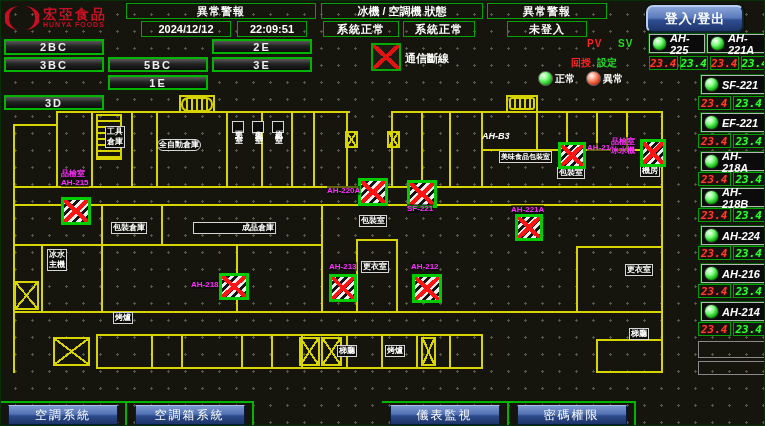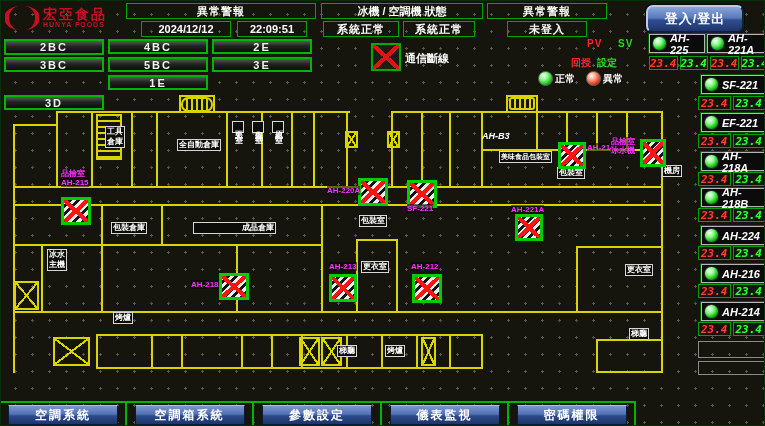--- a/index.html
+++ b/index.html
@@ -62,21 +62,21 @@
   .sv{color:#2dff2d;text-shadow:0 0 2px #006000;}
   .empty{position:absolute;box-sizing:border-box;border:1px solid #8a8a8a;z-index:10;}
   .tag{position:absolute;font-size:10px;font-weight:bold;z-index:8;letter-spacing:1px;}
   .tr{color:#ff2222;}.tg{color:#22dd22;}
   .ledleg{position:absolute;width:13px;height:13px;border-radius:50%;border:1px solid #666;z-index:8;}
   .legtxt{position:absolute;font-size:10px;color:#fff;font-weight:bold;z-index:8;}
   
   .navbar{position:absolute;left:0;top:400;width:765px;height:26px;}
   .ncell{position:absolute;top:0;height:26px;border-top:2px solid #00b400;border-right:2px solid #00b400;box-sizing:border-box;
       display:flex;align-items:center;justify-content:center;}
-  .nbtn{width:88%;height:20px;color:#fff;font-size:12px;font-weight:bold;letter-spacing:2px;
+  .nbtn{width:88%;height:20px;color:#fff;font-size:12px;font-weight:normal;letter-spacing:2px;
       background:linear-gradient(#7c97cf 0%,#5272b4 45%,#2c4a8c 55%,#1d3468 100%);
       border:1px solid #0a1a3a;border-top:1px solid #aac0e8;display:flex;align-items:center;justify-content:center;cursor:pointer;}
 </style>
 </head>
 <body>
 
 <div class="stage">
 
   <div class="abs" style="left:4px;top:2px;display:flex;align-items:center;gap:4px;z-index:9;">
     <svg width="34" height="30" viewBox="0 0 34 30">
@@ -96,21 +96,20 @@
   <div class="hl" style="left:320px;top:2px;width:162px;height:16px;letter-spacing:0;">冰機 / 空調機 狀態</div>
   <div class="hl" style="left:322px;top:20px;width:76px;height:16px;">系統正常</div>
   <div class="hl" style="left:402px;top:20px;width:72px;height:16px;">系統正常</div>
 
   <div class="hl" style="left:486px;top:2px;width:120px;height:16px;">異常警報</div>
   <div class="hl" style="left:506px;top:20px;width:80px;height:16px;">未登入</div>
 
   <button class="loginbtn" style="left:645px;top:4px;width:98px;height:28px;">登入/登出</button>
 
   <button class="fbtn" style="left:3px;top:38px;width:100px;height:16px;text-align:right;">2BC</button>
-  <button class="fbtn" style="left:107px;top:38px;width:100px;height:15px;">4BC</button>
   <button class="fbtn" style="left:211px;top:38px;width:100px;height:15px;">2E</button>
   <button class="fbtn" style="left:3px;top:56px;width:100px;height:15px;">3BC</button>
   <button class="fbtn" style="left:107px;top:56px;width:100px;height:15px;">5BC</button>
   <button class="fbtn" style="left:211px;top:56px;width:100px;height:15px;">3E</button>
   <button class="fbtn" style="left:3px;top:74px;width:100px;height:15px;margin-top:20px;">3D</button>
   <button class="fbtn" style="left:107px;top:74px;width:100px;height:15px;">1E</button>
 
   <div class="xleg" style="left:370px;top:42px;width:30px;height:28px;"></div>
   <div class="legtxt" style="left:404px;top:50px;font-size:11px;">通信斷線</div>
 
@@ -203,28 +202,28 @@
     <div class="xbox" style="left:406px;top:179px;width:30px;height:28px;"></div>
     <div class="xbox" style="left:557px;top:141px;width:28px;height:27px;"></div>
     <div class="xbox" style="left:639px;top:138px;width:26px;height:28px;"></div>
     <div class="xbox" style="left:514px;top:213px;width:28px;height:27px;"></div>
     <div class="xbox" style="left:218px;top:272px;width:30px;height:27px;"></div>
     <div class="xbox" style="left:328px;top:273px;width:28px;height:28px;"></div>
     <div class="xbox" style="left:411px;top:273px;width:30px;height:29px;"></div>
 
     <div class="rlabel" style="left:104px;top:125px;">工具
 倉庫</div>
-    <div class="rlabel" style="left:176px;top:138px;">全自動倉庫</div>
+    <div class="rlabel" style="left:156px;top:138px;border-radius:6px;">全自動倉庫</div>
     <div class="rlabel vert" style="left:231px;top:120px;">更衣室</div>
     <div class="rlabel vert" style="left:251px;top:120px;">盥洗室</div>
     <div class="rlabel vert" style="left:271px;top:120px;">原料室</div>
     <div class="rlabel nob" style="left:480px;top:130px;">AH-B3</div>
     <div class="rlabel" style="left:498px;top:150px;font-size:7px;">美味食品包裝室</div>
     <div class="rlabel" style="left:556px;top:166px;">包裝室</div>
-    <div class="rlabel" style="left:661px;top:164px;">機房</div>
+    <div class="rlabel" style="left:639px;top:164px;">機房</div>
     <div class="rlabel" style="left:110px;top:221px;">包裝倉庫</div>
     <div class="rlabel" style="left:192px;top:221px;padding-left:48px;">成品倉庫</div>
     <div class="rlabel" style="left:46px;top:248px;">冰水
 主機</div>
     <div class="rlabel" style="left:358px;top:214px;">包裝室</div>
     <div class="rlabel" style="left:360px;top:260px;">更衣室</div>
     <div class="rlabel" style="left:112px;top:311px;">烤爐</div>
     <div class="rlabel" style="left:336px;top:344px;">梯廳</div>
     <div class="rlabel" style="left:384px;top:344px;">烤爐</div>
     <div class="rlabel" style="left:624px;top:263px;">更衣室</div>
@@ -326,23 +325,20 @@
     <div class="empty" style="left:697px;top:360px;width:67px;height:14px;"></div>
   </div>
 
   <div class="navbar" style="top:400px;">
     <div class="ncell" style="left:0;width:126px;">
       <button class="nbtn">空調系統</button>
     </div>
     <div class="ncell" style="left:126px;width:127px;">
       <button class="nbtn">空調箱系統</button>
     </div>
-    <div class="ncell" style="left:253px;width:128px;">
-      <button class="nbtn">參數設定</button>
-    </div>
     <div class="ncell" style="left:381px;width:127px;">
       <button class="nbtn">儀表監視</button>
     </div>
     <div class="ncell" style="left:508px;width:127px;">
       <button class="nbtn">密碼權限</button>
     </div>
   </div>
 
 </div>
 

